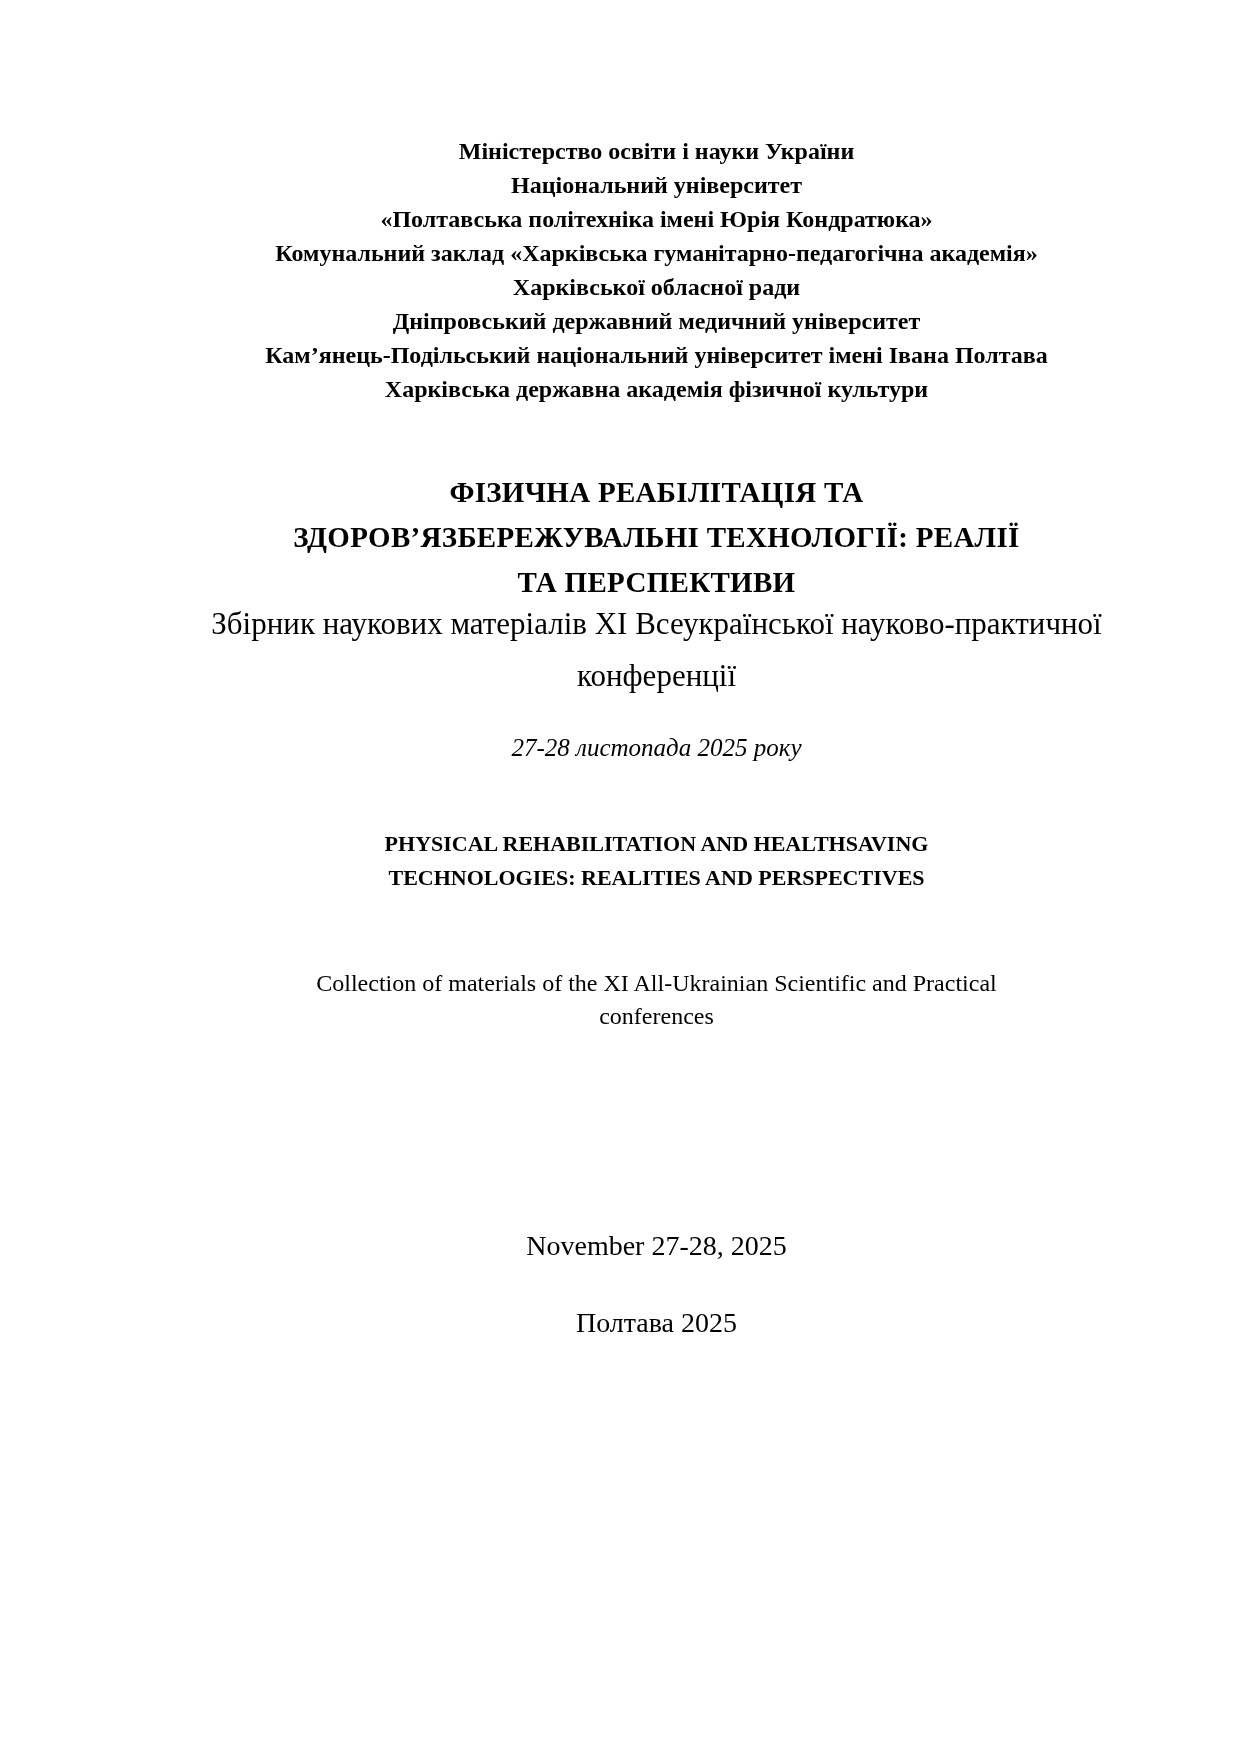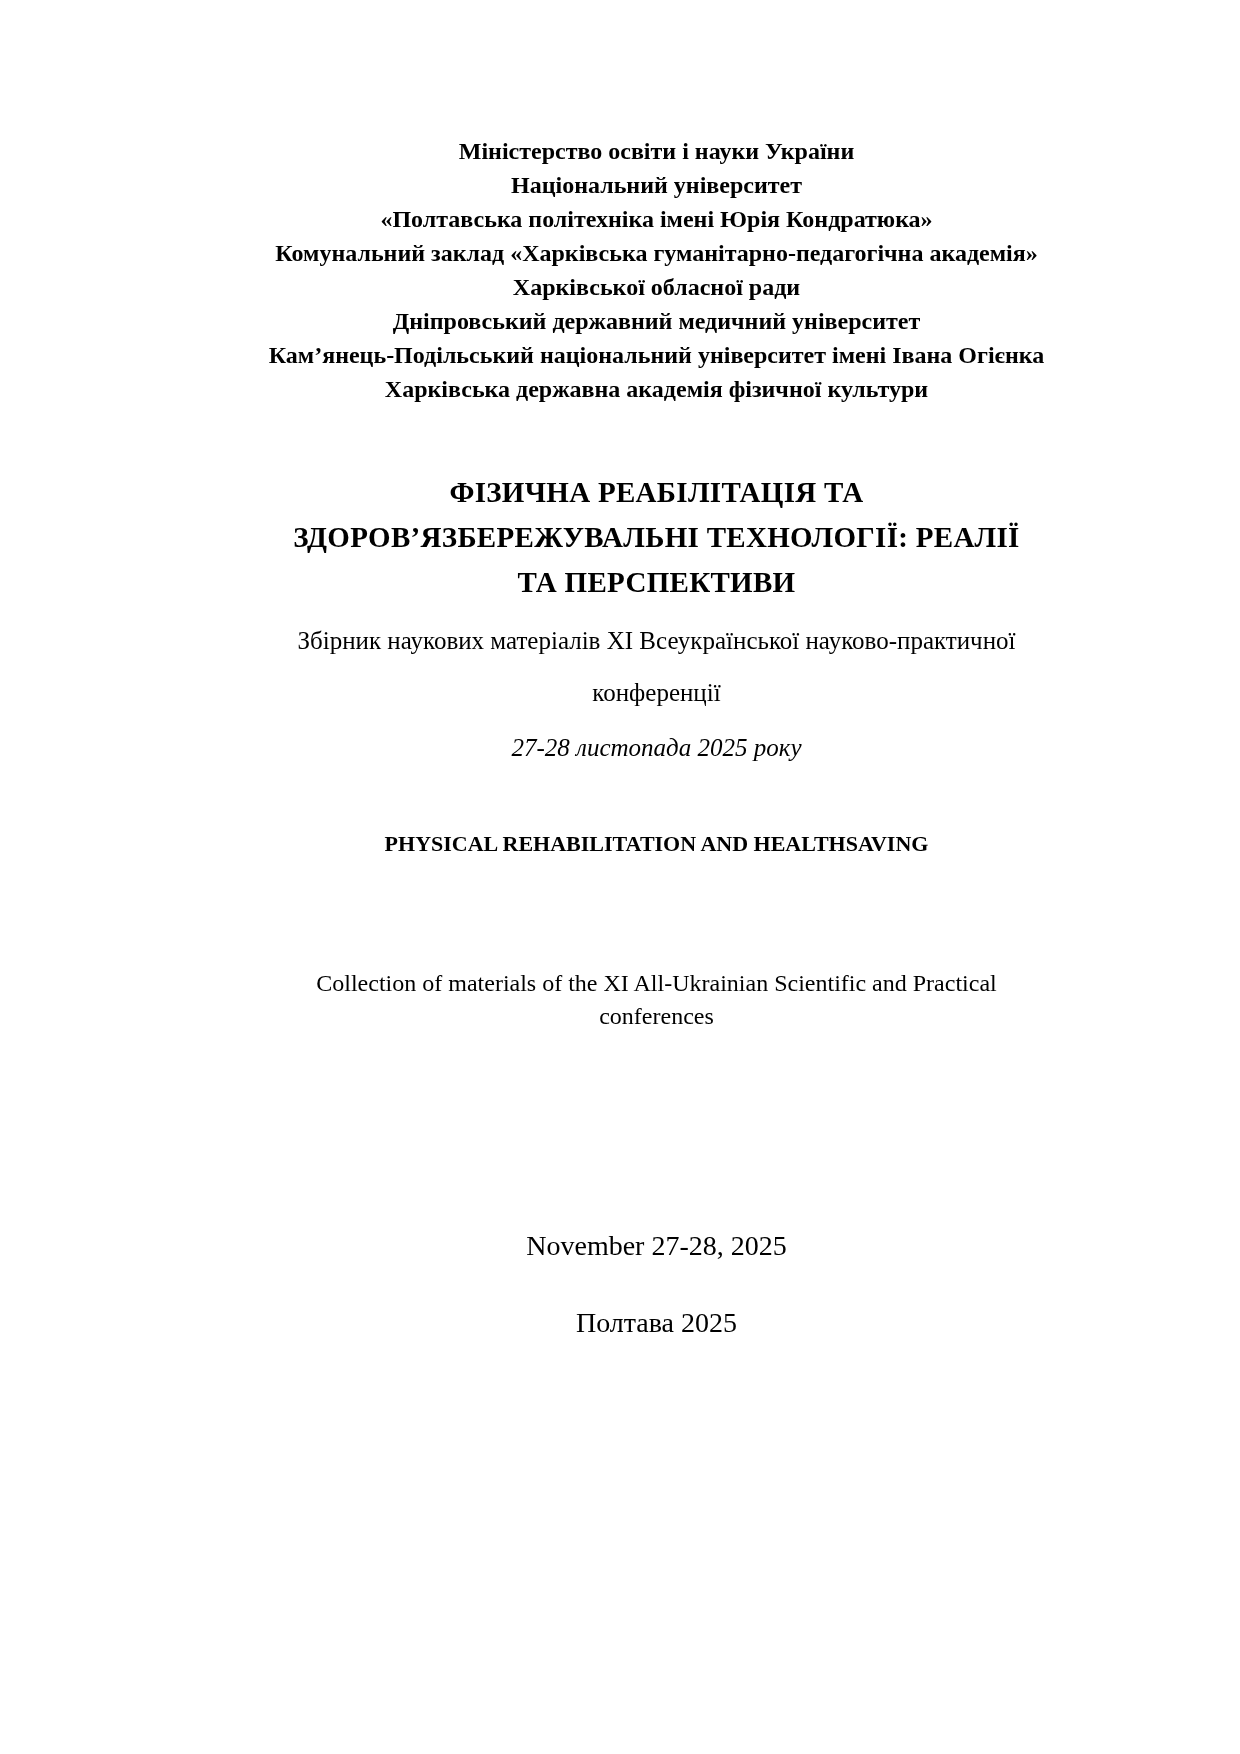--- a/index.html
+++ b/index.html
@@ -37,22 +37,22 @@
     line-height: 34px;
   }
   .title-uk {
     top: 454px;
     font-weight: bold;
     font-size: 29px;
     line-height: 45px;
     letter-spacing: 0.3px;
   }
   .subtitle-uk {
-    top: 599px;
-    font-size: 25px;
+    top: 582px;
+    font-size: 31px;
     line-height: 52px;
   }
   .date-uk {
     top: 714px;
     font-size: 25px;
     font-style: italic;
     line-height: 36px;
   }
   .title-en {
     top: 811px;
@@ -82,39 +82,40 @@
 <div class="page">
   <div class="content">
 
     <div class="block orgs">
       <div>Міністерство освіти і науки України</div>
       <div>Національний університет</div>
       <div>«Полтавська політехніка імені Юрія Кондратюка»</div>
       <div>Комунальний заклад «Харківська гуманітарно-педагогічна академія»</div>
       <div>Харківської обласної ради</div>
       <div>Дніпровський державний медичний університет</div>
-      <div>Кам’янець-Подільський національний університет імені Івана Огієнка</div>
+      <div>Кам’янець-Подільський національний університет імені Івана Полтава</div>
       <div>Харківська державна академія фізичної культури</div>
     </div>
 
     <div class="block title-uk">
       <div>ФІЗИЧНА РЕАБІЛІТАЦІЯ ТА</div>
       <div>ЗДОРОВ’ЯЗБЕРЕЖУВАЛЬНІ ТЕХНОЛОГІЇ: РЕАЛІЇ</div>
       <div>ТА ПЕРСПЕКТИВИ</div>
     </div>
 
     <div class="block subtitle-uk">
       <div>Збірник наукових матеріалів ХІ Всеукраїнської науково-практичної</div>
       <div>конференції</div>
     </div>
 
     <div class="block date-uk">27-28 листопада 2025 року</div>
 
     <div class="block title-en">
       <div>PHYSICAL REHABILITATION AND HEALTHSAVING</div>
+      <div>TECHNOLOGIES: REALITIES AND PERSPECTIVES</div>
     </div>
 
     <div class="block subtitle-en">
       <div>Collection of materials of the XI All-Ukrainian Scientific and Practical</div>
       <div>conferences</div>
     </div>
 
     <div class="block date-en">November 27-28, 2025</div>
 
     <div class="block footer-city">Полтава 2025</div>

